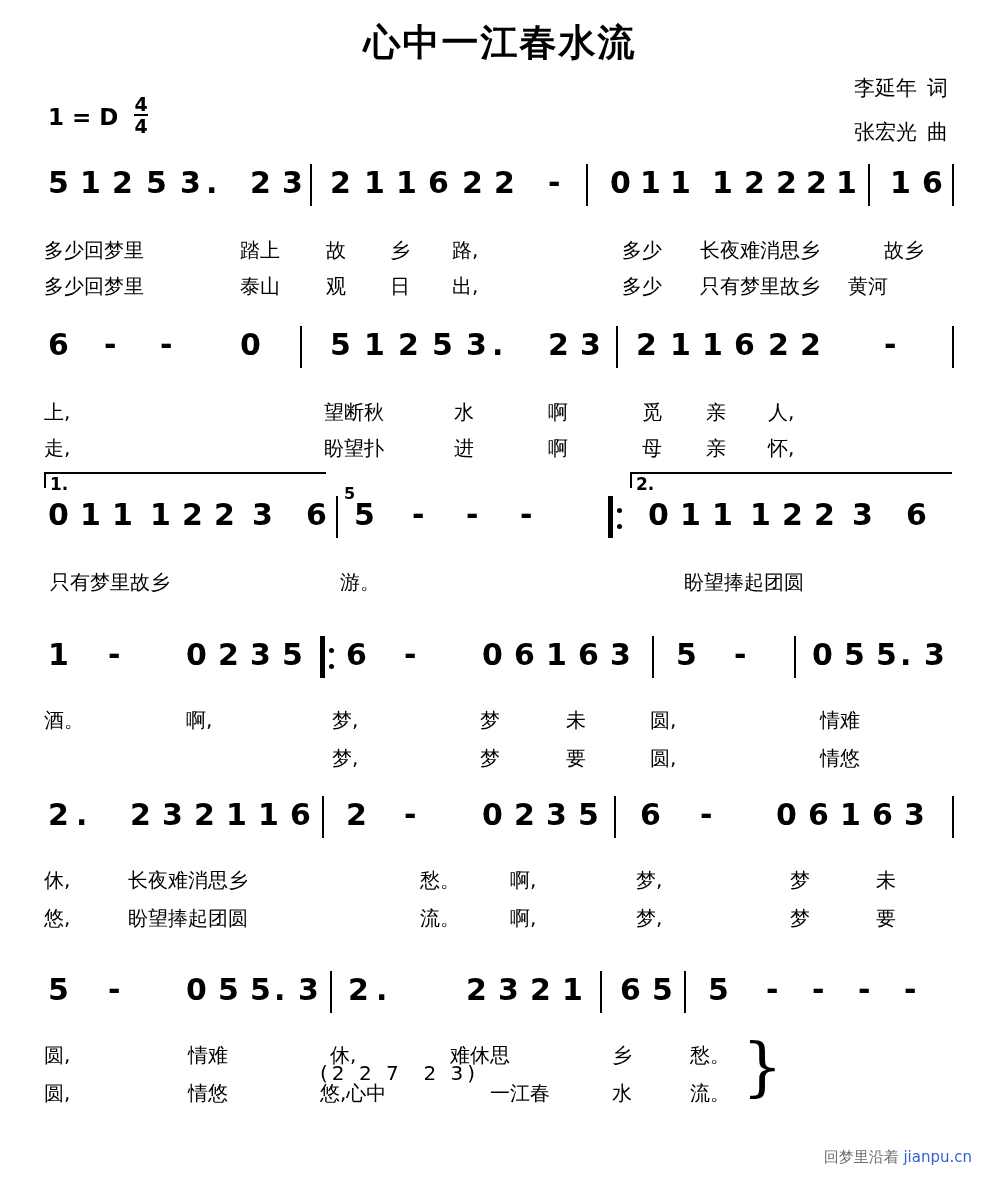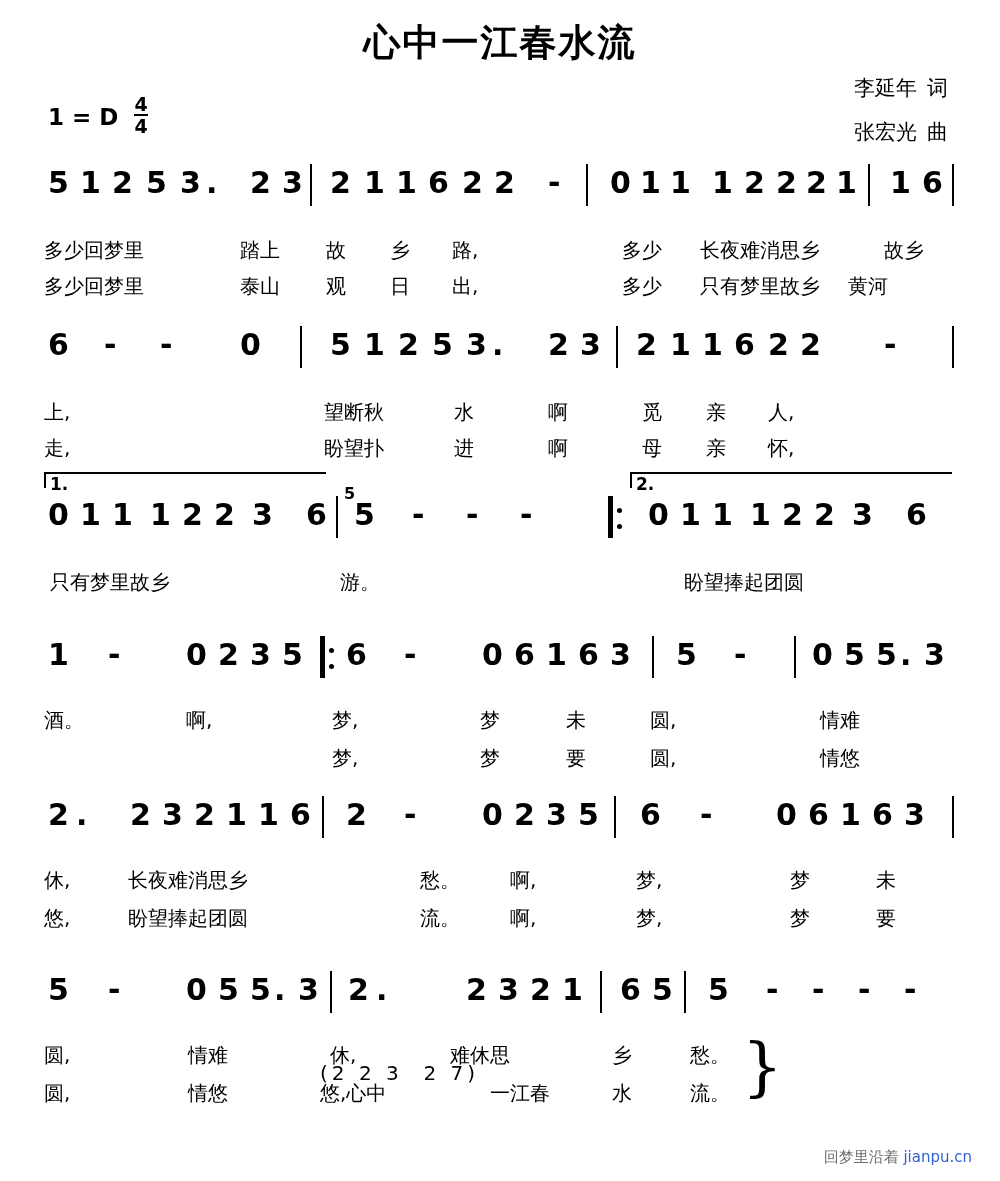--- a/index.html
+++ b/index.html
@@ -399,21 +399,21 @@
         <span class="lyric" style="left: 330px; top: 70px;">休,</span>
         <span class="lyric" style="left: 450px; top: 70px;">难休思</span>
         <span class="lyric" style="left: 612px; top: 70px;">乡</span>
         <span class="lyric" style="left: 690px; top: 70px;">愁。</span>
         <span class="lyric" style="left: 44px; top: 108px;">圆,</span>
         <span class="lyric" style="left: 188px; top: 108px;">情悠</span>
         <span class="lyric" style="left: 320px; top: 108px;">悠,心中</span>
         <span class="lyric" style="left: 490px; top: 108px;">一江春</span>
         <span class="lyric" style="left: 612px; top: 108px;">水</span>
         <span class="lyric" style="left: 690px; top: 108px;">流。</span>
-        <span class="lyric" style="left: 320px; top: 88px; letter-spacing: 4px;">(2 2 3  2 7)</span>
+        <span class="lyric" style="left: 320px; top: 88px; letter-spacing: 4px;">(2 2 7  2 3)</span>
       </div>
     </div>
 
   <div class="watermark">
     <span>回梦里沿着</span>
     <span class="blue">jianpu.cn</span>
   </div>
 <div class="brace" style="left: 742px; top: 1035px;">}</div>
   </div>
 

